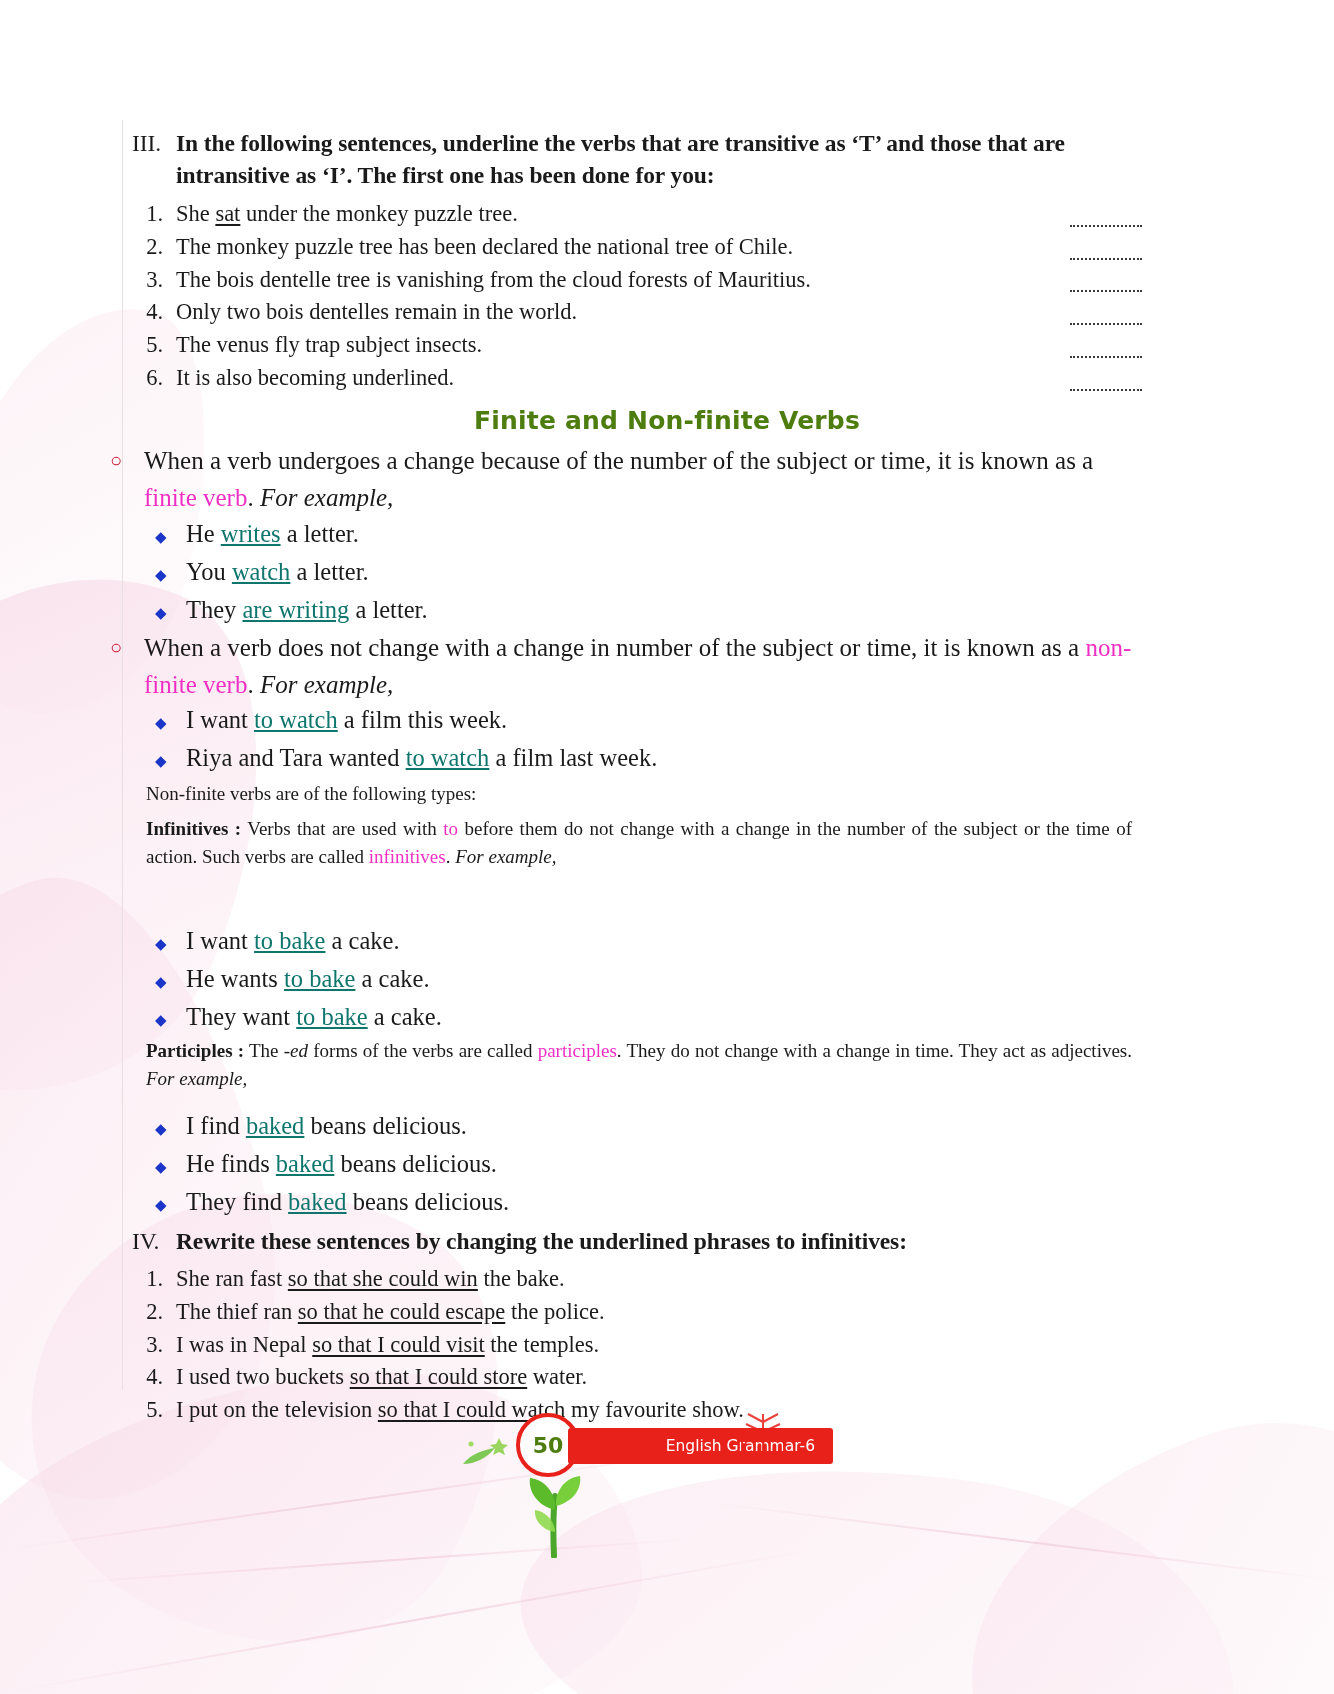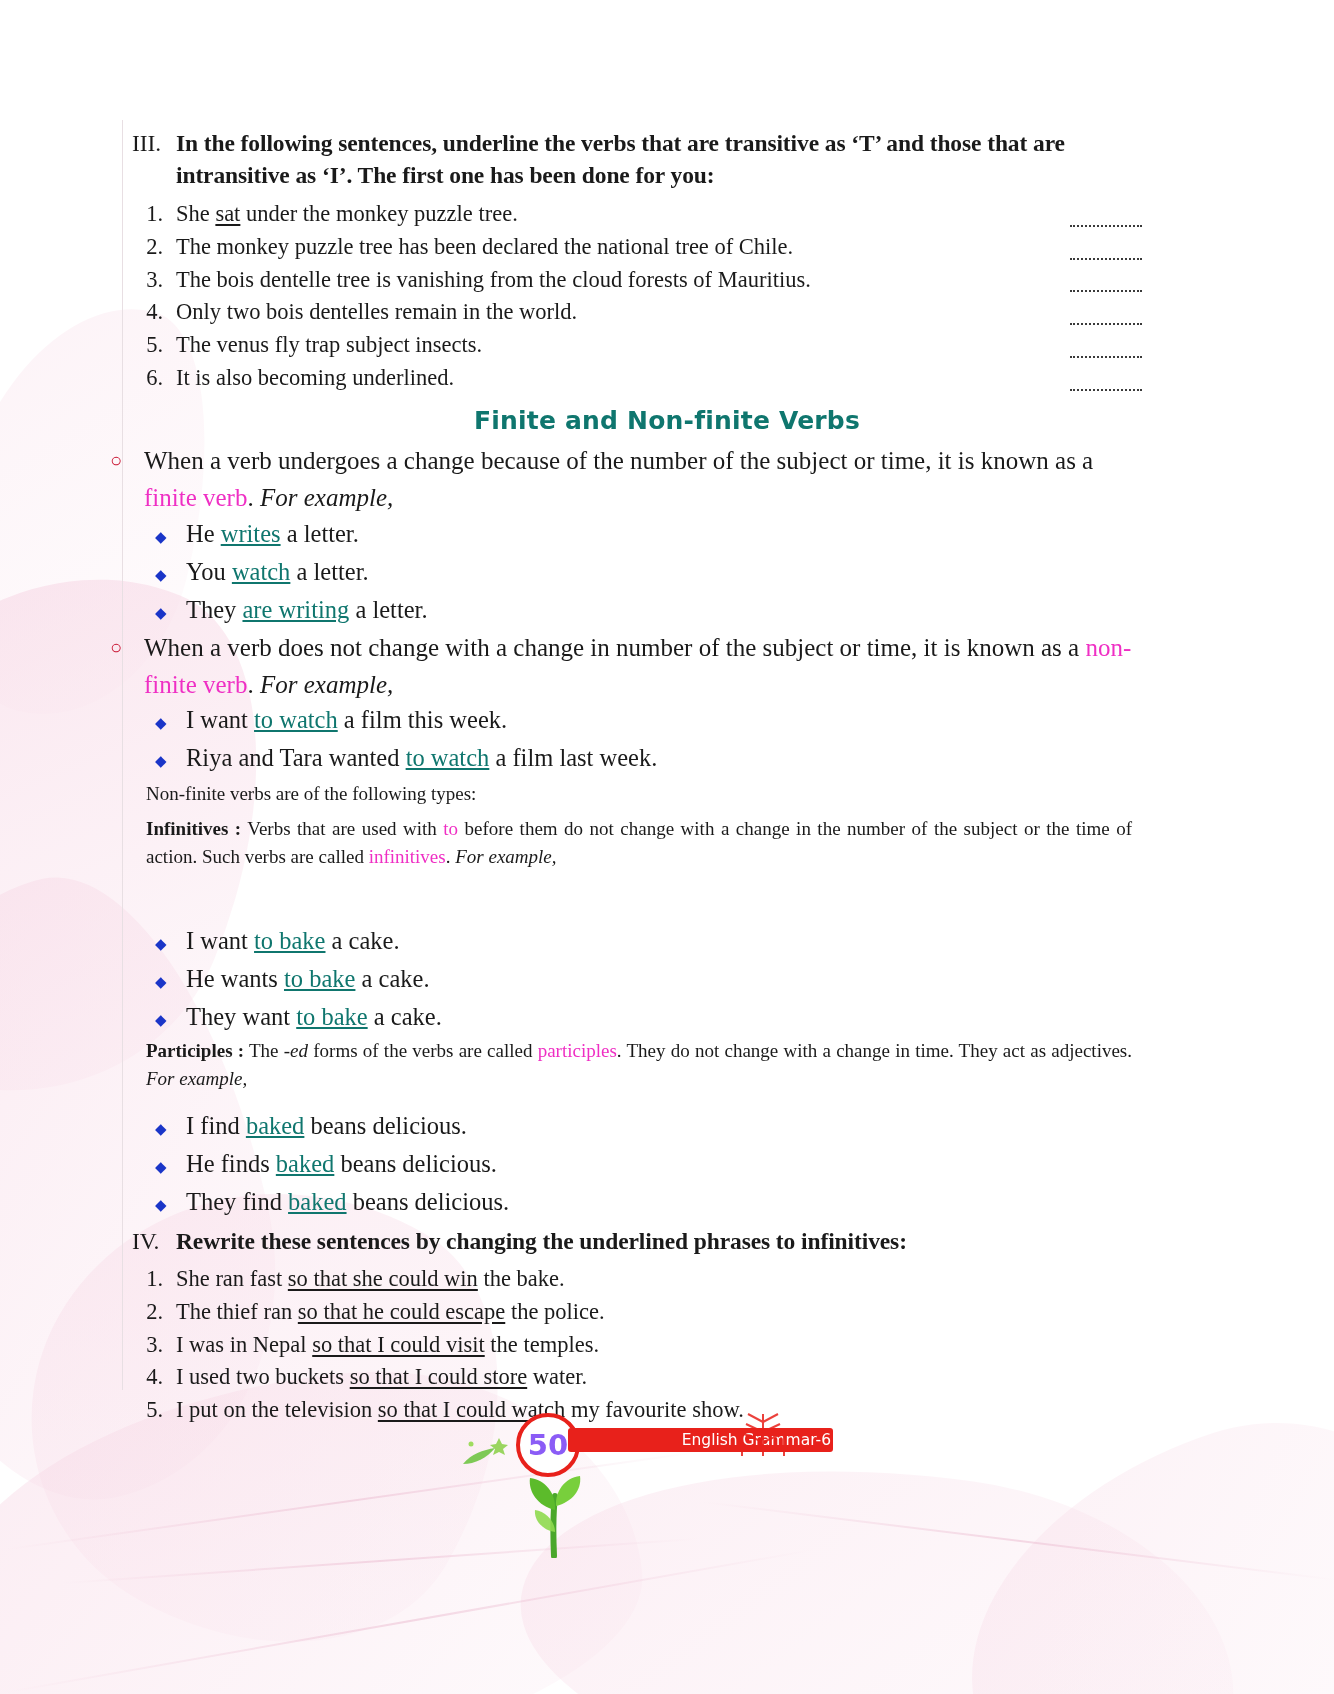--- a/index.html
+++ b/index.html
@@ -115,21 +115,21 @@
   
   .sec-heading {
     position: absolute;
     left: 0;
     width: 1334px;
     text-align: center;
     font-family: "DejaVu Sans", sans-serif;
     font-weight: bold;
     font-size: 25px;
     letter-spacing: 0.2px;
-    color: #0f766e;
+    color: #4d7c0f;
   }
 
   
   .circ-item {
     position: absolute;
     left: 110px;
     width: 1022px;
     display: flex;
     align-items: flex-start;
   }
@@ -182,27 +182,27 @@
     top: 1408px;
     width: 1334px;
     height: 180px;
     z-index: 5;
   }
   .badge-bar {
     position: absolute;
     left: 568px;
     top: 20px;
     width: 265px;
-    height: 24px;
+    height: 36px;
     background: #e8211b;
     border-radius: 3px;
     display: flex;
     align-items: center;
     justify-content: flex-end;
-    padding-right: 2px;
+    padding-right: 18px;
     box-sizing: border-box;
   }
   .badge-bar .label {
     font-family: "DejaVu Sans", sans-serif;
     font-size: 15.5px;
     color: #ffffff;
     font-weight: normal;
   }
   .bar-yellow {
     position: absolute;
@@ -221,22 +221,22 @@
     border: 4px solid #e8211b;
     border-radius: 50%;
     background: #ffffff;
     display: flex;
     align-items: center;
     justify-content: center;
   }
   .pagecircle span {
     font-family: "DejaVu Sans", sans-serif;
     font-weight: bold;
-    font-size: 29px;
-    color: #8b5cf6;
+    font-size: 22px;
+    color: #4d7c0f;
   }
   .sprout {
     position: absolute;
     left: 520px;
     top: 40px;
     width: 70px;
     height: 110px;
   }
   .leaf-deco {
     position: absolute;

